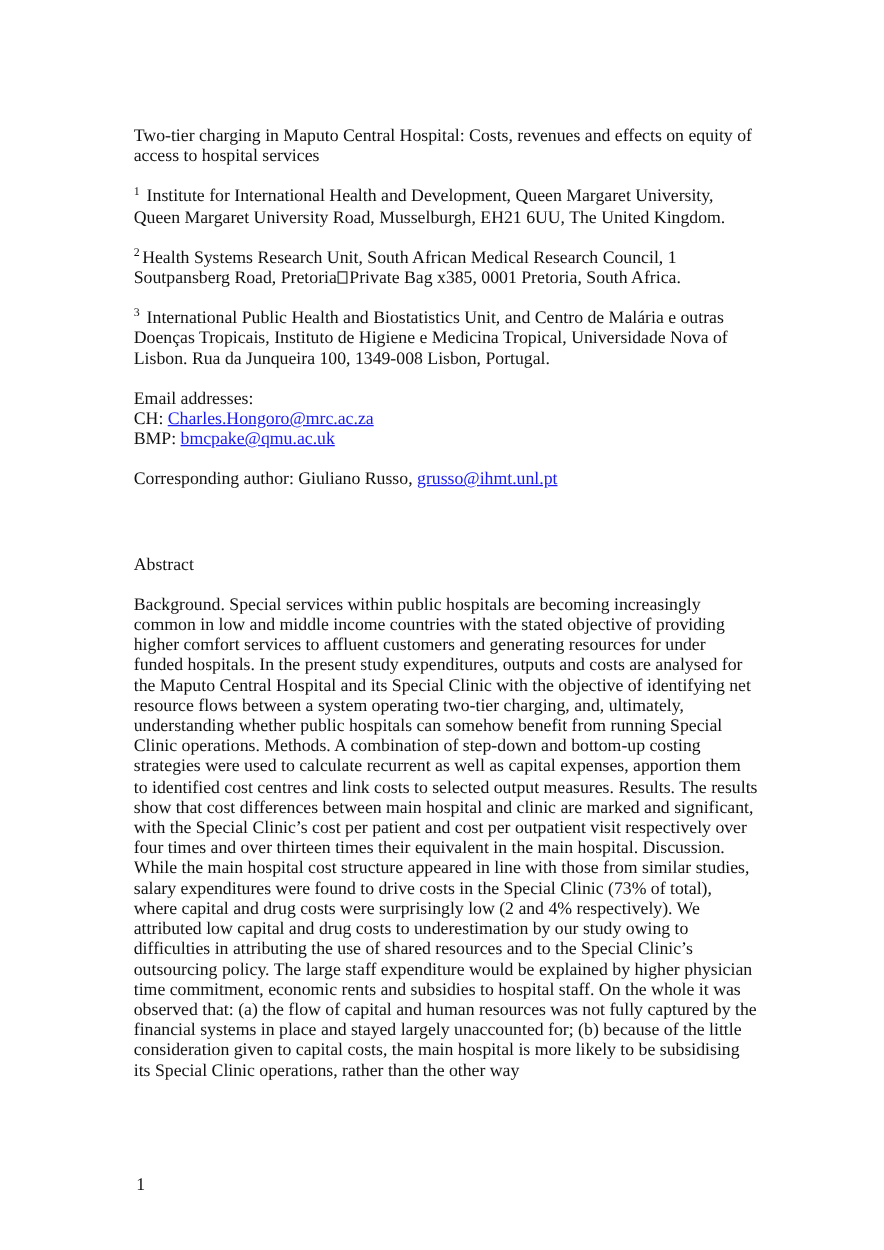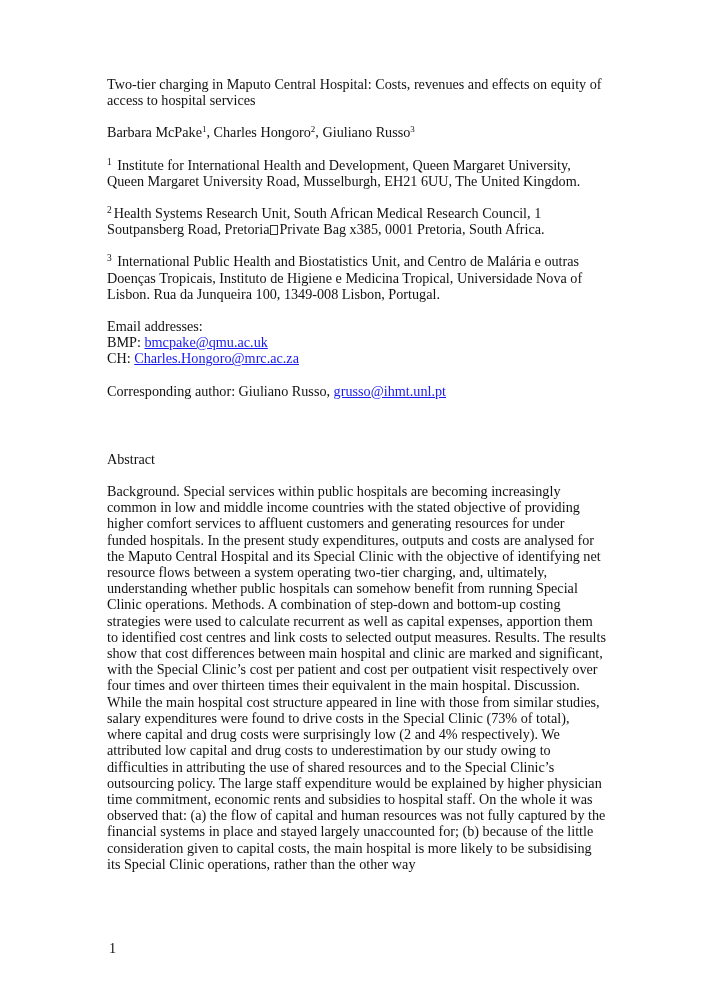--- a/index.html
+++ b/index.html
@@ -3,53 +3,50 @@
 <meta charset="utf-8">
 <style>
   html, body { margin: 0; padding: 0; background: #ffffff; }
   body {
     width: 707px; height: 1000px; position: relative; overflow: hidden;
     font-family: "Liberation Serif", "DejaVu Serif", serif;
     color: #111111;
     font-size: 14.2px;
     line-height: 16.2px;
   }
-  .page { position: absolute; left: 107px; top: 76px; width: 500px; }
+  .page { position: absolute; left: 107px; top: 101px; width: 500px; }
   p { margin: 0; }
   .block { margin-bottom: 16px; }
   sup { font-size: 9px; line-height: 0; vertical-align: 5px; }
   .aff sup { font-size: 9.5px; vertical-align: 5px; margin-right: 2px; }
   b { font-weight: normal; }
   a { color: #1a1aee; text-decoration: underline; }
   .gap-lg { height: 33px; }
   .abstract-head { margin-bottom: 16px; margin-top: 19px; }
   .pagenum { position: absolute; left: 109px; top: 940px; font-size: 14.2px; }
   .box { display:inline-block; width:8px; height:10px; border:1px solid #333; vertical-align:-1px; margin:0 1px; box-sizing:border-box; }
 </style>
 </head>
 <body>
 
 <div class="page">
 
   <p class="block">Two-tier charging in Maputo Central Hospital: Costs, revenues and effects on equity of access to hospital services</p>
 
-  <p class="block">
-    <span>Barbara McPake</span><sup>1</sup>, <span>Charles Hongoro</span><sup>2</sup>, <span>Giuliano Russo</span><sup>3</sup>
-  </p>
 
   <p class="block aff"><sup>1</sup> <span>Institute for International Health and Development, Queen Margaret University, Queen Margaret University Road, Musselburgh, EH21 6UU, The United Kingdom.</span></p>
 
   <p class="block aff"><sup>2</sup><span>Health Systems Research Unit, South African Medical Research Council, 1 Soutpansberg Road, Pretoria</span><span class="box"></span><span>Private Bag x385, 0001 Pretoria, South Africa.</span></p>
 
   <p class="block aff"><sup>3</sup> <span>International Public Health and Biostatistics Unit, and Centro de Malária e outras Doenças Tropicais, Instituto de Higiene e Medicina Tropical, Universidade Nova of Lisbon. Rua da Junqueira 100, 1349-008 Lisbon, Portugal.</span></p>
 
   <div class="block">
     <p><b>Email addresses:</b></p>
+    <p><span>CH: </span><a href="#">Charles.Hongoro@mrc.ac.za</a></p>
     <p><span>BMP: </span><a href="#">bmcpake@qmu.ac.uk</a></p>
-    <p><span>CH: </span><a href="#">Charles.Hongoro@mrc.ac.za</a></p>
   </div>
 
   <p><b>Corresponding author</b><span>: Giuliano Russo, </span><a href="#">grusso@ihmt.unl.pt</a></p>
 
   <div class="gap-lg"></div>
 
   <p class="abstract-head"><b>Abstract</b></p>
 
   <p><b>Background</b><span>. Special services within public hospitals are becoming increasingly common in low and middle income countries with the stated objective of providing higher comfort services to affluent customers and generating resources for under funded hospitals. In the present study expenditures, outputs and costs are analysed for the Maputo Central Hospital and its Special Clinic with the objective of identifying net resource flows between a system operating two-tier charging, and, ultimately, understanding whether public hospitals can somehow benefit from running Special Clinic operations. </span><b>Methods</b><span>. A combination of step-down and bottom-up costing strategies were used to calculate recurrent as well as capital expenses, apportion them to identified cost centres and link costs to selected output measures. </span><b>Results</b><span>. The results show that cost differences between main hospital and clinic are marked and significant, with the Special Clinic’s cost per patient and cost per outpatient visit respectively over four times and over thirteen times their equivalent in the main hospital. </span><b>Discussion</b><span>. While the main hospital cost structure appeared in line with those from similar studies, salary expenditures were found to drive costs in the Special Clinic (73% of total), where capital and drug costs were surprisingly low (2 and 4% respectively). We attributed low capital and drug costs to underestimation by our study owing to difficulties in attributing the use of shared resources and to the Special Clinic’s outsourcing policy. The large staff expenditure would be explained by higher physician time commitment, economic rents and subsidies to hospital staff. On the whole it was observed that: (a) the flow of capital and human resources was not fully captured by the financial systems in place and stayed largely unaccounted for; (b) because of the little consideration given to capital costs, the main hospital is more likely to be subsidising its Special Clinic operations, rather than the other way</span></p>
 

